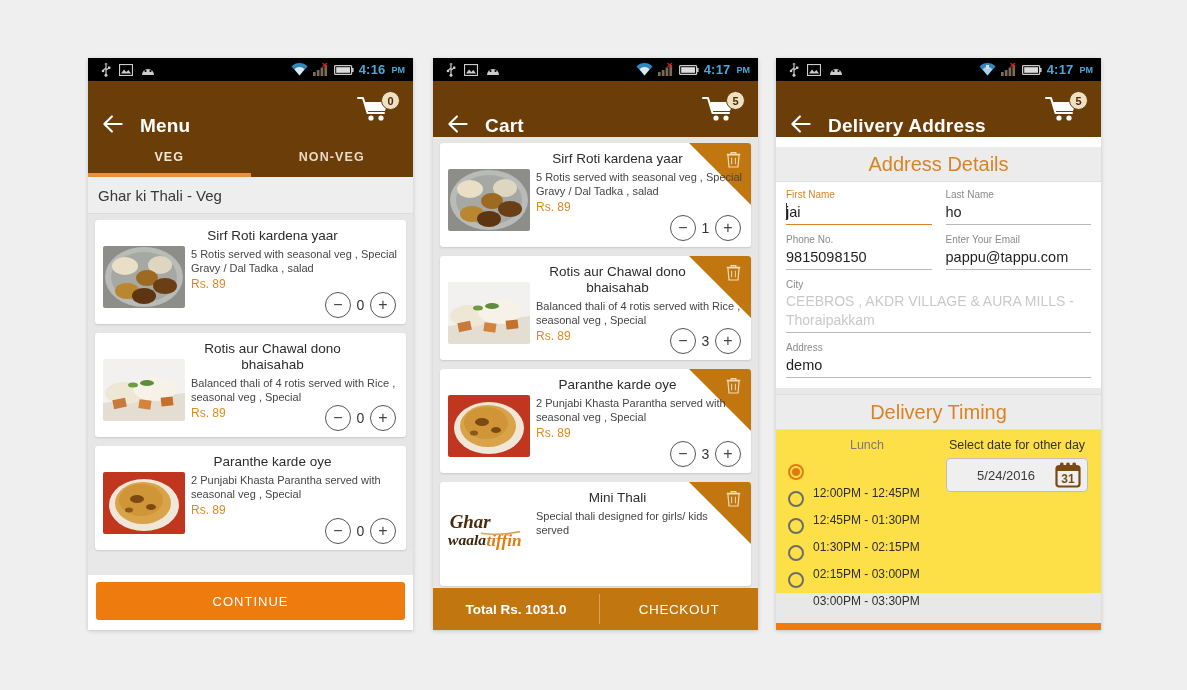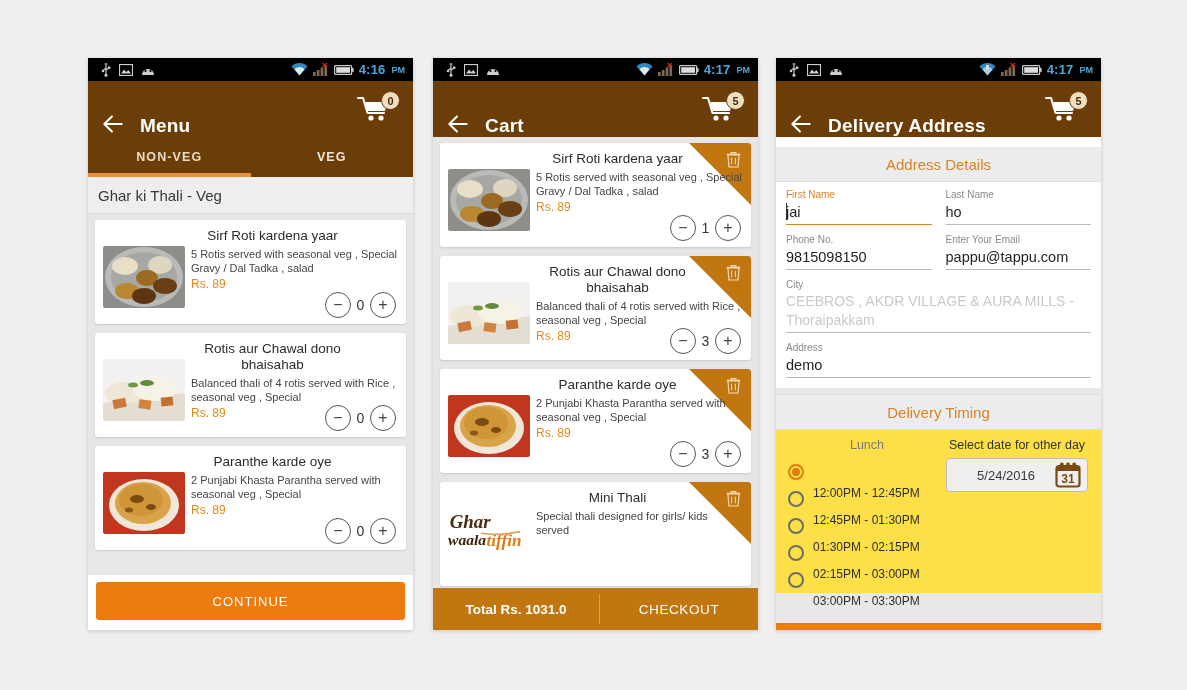--- a/index.html
+++ b/index.html
@@ -115,21 +115,21 @@
   .bc-sep{width:1px;background:#d9a055;margin:6px 0;}
   .bc-checkout{flex:1;display:flex;align-items:center;justify-content:center;font-size:13.5px;letter-spacing:.6px;}
   .bottom-orange-strip{
     position:absolute;left:0;bottom:0;width:100%;height:7px;background:#ee7b0d;
   }
 
   
   .white-strip{height:10px;background:#fff;}
   .band{
     background:#ececec;height:34px;display:flex;align-items:center;justify-content:center;
-    color:#d98324;font-size:15px;border-bottom:1px solid #dfdfdf;
+    color:#d98324;font-size:20px;border-bottom:1px solid #dfdfdf;
   }
   .form{background:#fff;padding:6px 10px 2px 10px;}
   .row2{display:flex;gap:14px;}
   .field{flex:1;padding-bottom:8px;}
   .f-label{font-size:10px;color:#8a8a8a;line-height:14px;}
   .f-label.focus{color:#d98324;}
   .f-value{
     font-size:14.5px;color:#1f1f1f;line-height:20px;padding-bottom:2px;
     border-bottom:1px solid #b9b9b9;position:relative;min-height:20px;
   }
@@ -216,22 +216,22 @@
           <path d="M1 3 H6 L10.5 18 H27" stroke="#fff" stroke-width="2" fill="none" stroke-linecap="round" stroke-linejoin="round"></path>
           <path d="M8 7 H31 L28 16 H10.5 Z" fill="#fff"></path>
           <circle cx="14" cy="23" r="2.6" fill="#fff"></circle>
           <circle cx="24" cy="23" r="2.6" fill="#fff"></circle>
         </svg>
         <div class="cart-badge">0</div>
       </div>
     </div>
 
     <div class="tabs">
+      <div class="tab">VEG</div>
       <div class="tab inactive">NON-VEG</div>
-      <div class="tab">VEG</div>
       <div class="tab-ind"></div>
     </div>
 
     <div class="sect-title">Ghar ki Thali - Veg</div>
 
     <div class="list">
 
       <div class="card">
         <div class="thumb">
           <svg width="82" height="62" viewBox="0 0 82 62">

